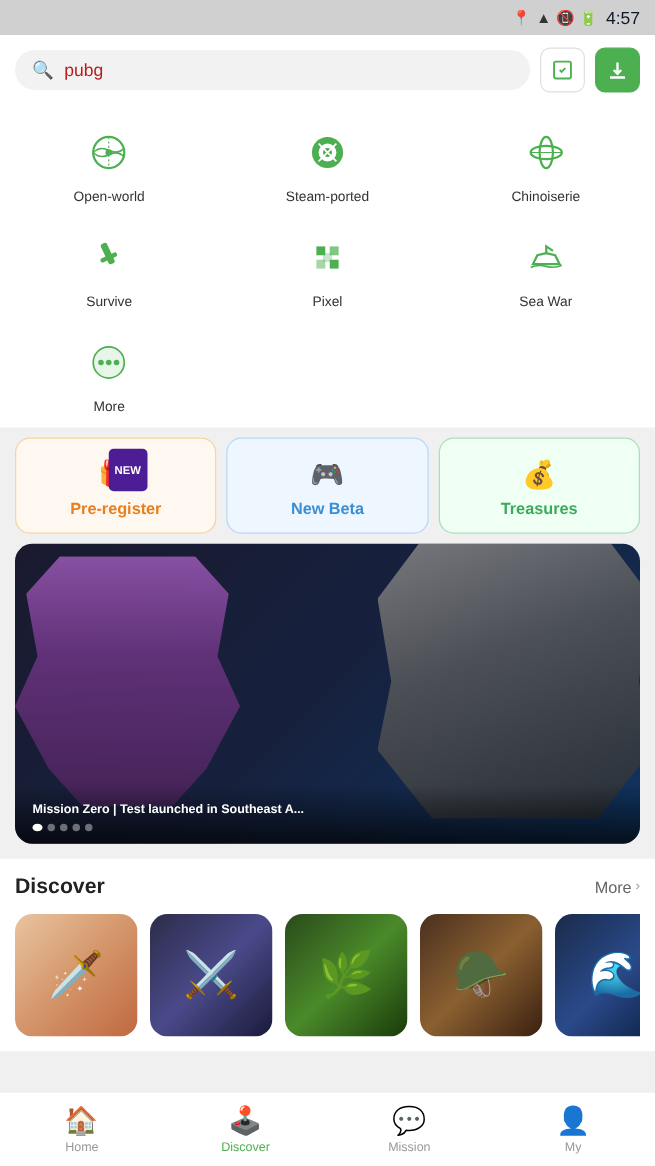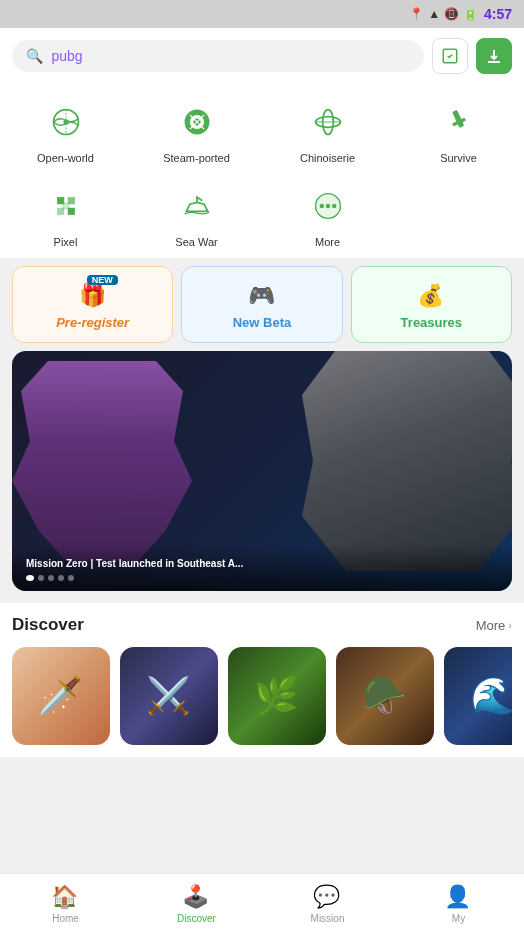--- a/index.html
+++ b/index.html
@@ -17,22 +17,22 @@
       height: 28px;
       background: #d0d0d0;
       display: flex;
       align-items: center;
       justify-content: flex-end;
       padding: 0 12px;
       gap: 6px;
     }
     .status-time {
       font-size: 14px;
-      font-weight: 700;
-      color: #6d28d9;
+      font-weight: 400;
+      color: #0f172a;
     }
     .status-icons {
       display: flex;
       align-items: center;
       gap: 4px;
     }
     .status-icon {
       font-size: 12px;
       color: #333;
     }
@@ -59,21 +59,21 @@
       background: #f2f2f2;
       border-radius: 20px;
       padding: 8px 14px;
       gap: 8px;
     }
     .search-input-icon {
       color: #aaa;
       font-size: 14px;
     }
     .search-input-text {
-      color: #8b5cf6;
+      color: #b91c1c;
       font-size: 14px;
     }
     .search-action-btn {
       width: 36px;
       height: 36px;
       background: #fff;
       border: 1.5px solid #e0e0e0;
       border-radius: 8px;
       display: flex;
       align-items: center;
@@ -88,21 +88,21 @@
     }
 
     
     .category-section {
       background: #fff;
       padding: 14px 0 10px;
       margin-bottom: 8px;
     }
     .category-grid {
       display: grid;
-      grid-template-columns: repeat(4, 1fr);
+      grid-template-columns: repeat(3, 1fr);
       row-gap: 18px;
     }
     .category-item {
       display: flex;
       flex-direction: column;
       align-items: center;
       gap: 6px;
       cursor: pointer;
     }
     .category-icon-wrap {
@@ -151,36 +151,36 @@
     }
     .tab-btn.treasures {
       background: #f0fff4;
       border: 1.5px solid #a8e0b8;
     }
     .tab-badge {
       position: absolute;
       top: 8px;
       left: 50%;
       transform: translateX(-6px);
-      background: #0369a1;
+      background: #4c1d95;
       color: #fff;
       font-size: 9px;
       font-weight: 700;
-      padding: 0 5px;
+      padding: 12px 5px;
       border-radius: 4px;
     }
     .tab-icon {
       font-size: 22px;
       margin-top: 4px;
     }
     .tab-label {
       font-size: 13px;
       font-weight: 600;
     }
-    .tab-btn.preregister .tab-label { color: #e87e20; font-style: italic; }
+    .tab-btn.preregister .tab-label { color: #e87e20; }
     .tab-btn.newbeta .tab-label { color: #3a8ed4; }
     .tab-btn.treasures .tab-label { color: #3caa5c; }
 
     
     .banner-section {
       margin: 0 12px 12px;
       border-radius: 14px;
       overflow: hidden;
       position: relative;
       height: 240px;

